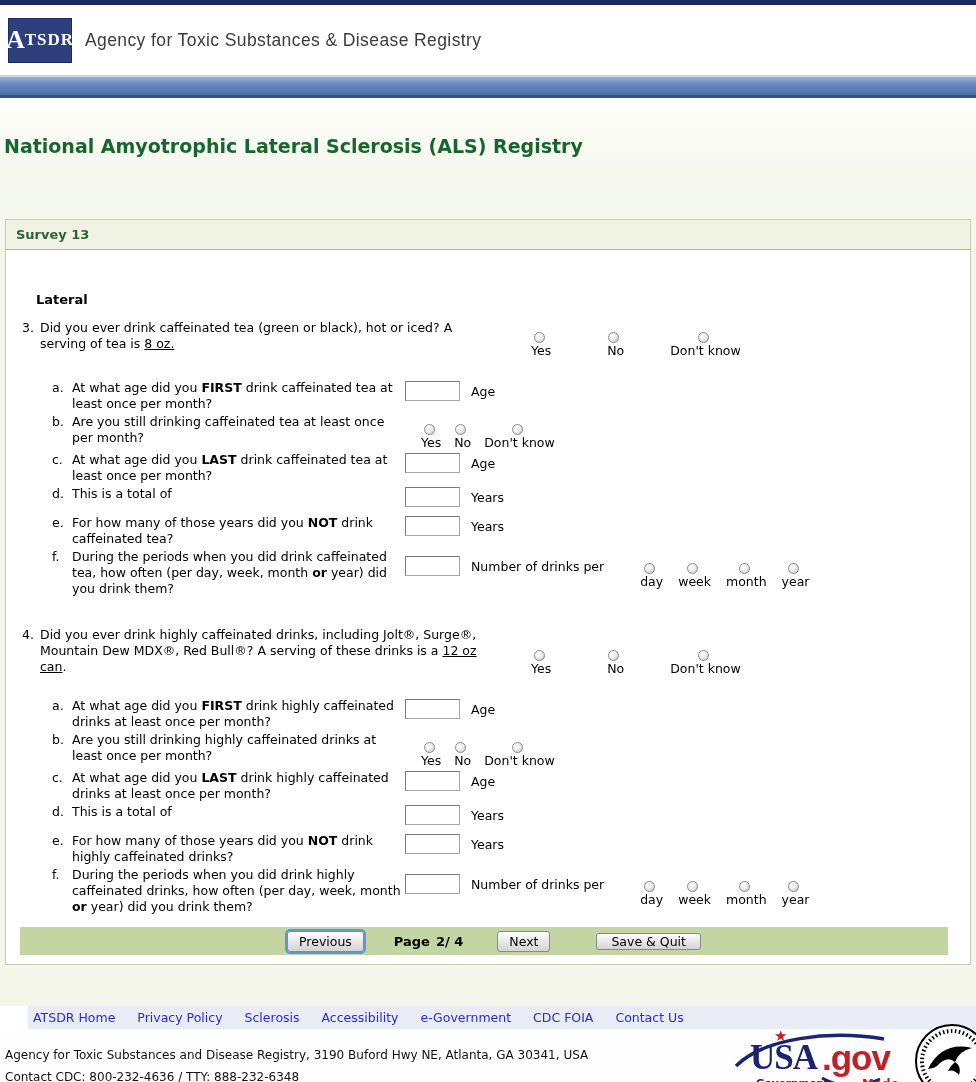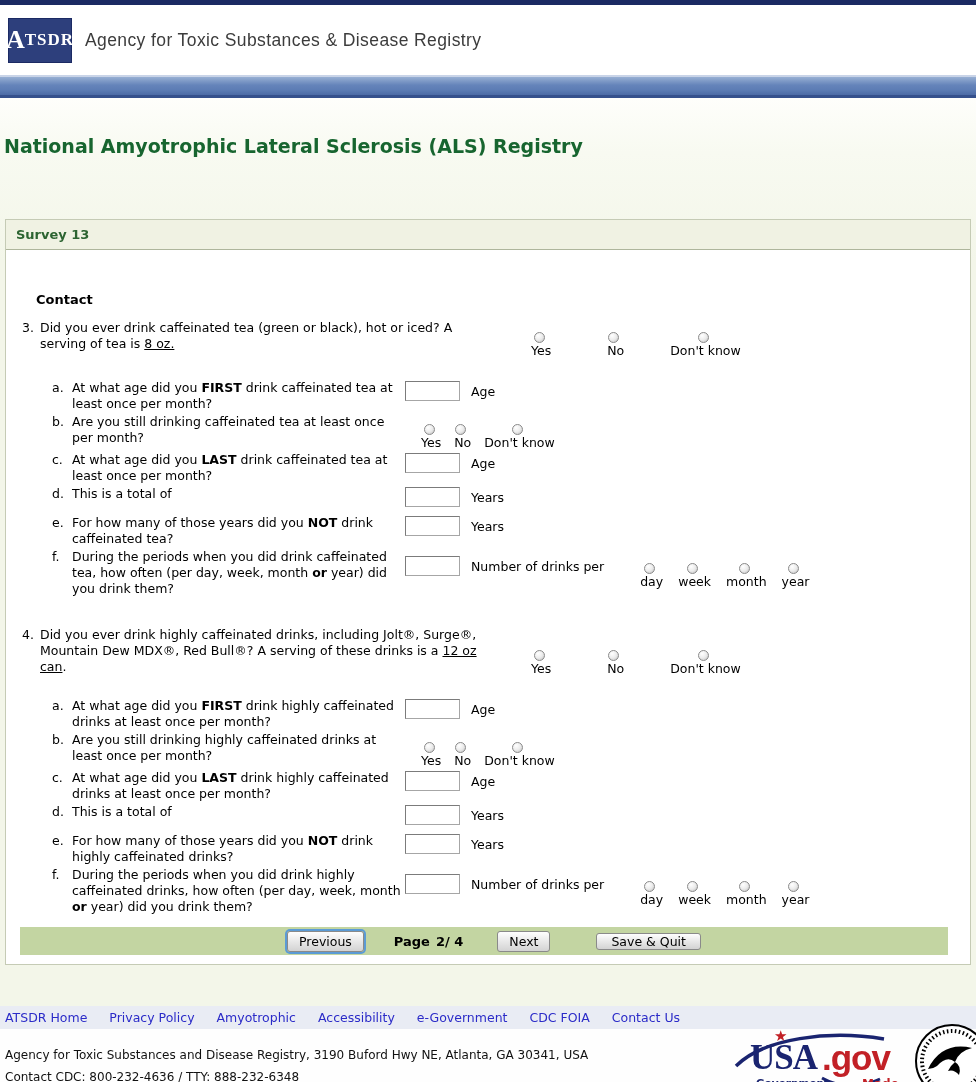--- a/index.html
+++ b/index.html
@@ -71,21 +71,21 @@
          border:1px solid #8a8a8a; border-radius:3px; color:#000;
          background:linear-gradient(#fefefe,#e6e6e6 55%,#d3d3d3); }
   .btn.focused { box-shadow:0 0 0 2px #5b9bd5; }
   .btn.wide { padding:0 14px; }
   .pagelabel { margin-left:30px; font-weight:bold; font-size:13px; }
   .pagelabel b { margin-left:6px; }
   .navbar .next { margin-left:34px; }
   .navbar .savequit { margin-left:46px; }
 
   
-  .footer-links { height:23px; background:#e9ecf4; display:flex; align-items:center; padding-left:5px; }
+  .footer-links { height:23px; background:#e9ecf4; display:flex; align-items:center; padding-left:5px;margin-left:28px; }
   .footer-links a { color:var(--link-blue,#2b2bc8); text-decoration:none; margin-right:22px; cursor:pointer; }
   .footer-info { position:relative; background:#fefefe; height:70px; padding:15px 0 0 5px; font-size:12px; }
   .footer-info .addr-line { line-height:22px; color:#111; }
 
   .usagov { position:absolute; right:66px; top:1px; width:176px; height:62px; }
   .usagov svg { position:absolute; left:0; top:0; }
   .usagov .star { position:absolute; left:40px; top:-3px; color:var(--usagov-red,#c22026); font-size:15px; }
   .usagov .usa { position:absolute; left:16px; top:8px; font-family:"Liberation Serif", serif; font-weight:bold;
                  font-size:35px; color:var(--usagov-navy,#1a2470); letter-spacing:-1px; }
   .usagov .gov { position:absolute; left:88px; top:8px; font-family:"Liberation Sans", sans-serif; font-weight:bold;
@@ -110,21 +110,21 @@
 
 <div class="blue-bar"></div>
 
 <main class="content">
   <h1 class="page-title">National Amyotrophic Lateral Sclerosis (ALS) Registry</h1>
 
   <section class="survey-box">
     <div class="survey-header">Survey 13</div>
     <div class="survey-body">
 
-      <div class="section-heading">Contact</div>
+      <div class="section-heading">Lateral</div>
 
       <div class="qrow">
         <span class="qnum">3.</span>
         <span class="qtext"><span>Did you ever drink caffeinated tea (green or black), hot or iced? A serving of tea is </span><span class="u">8 oz.</span><span></span></span>
         <span class="qradios off1">
           <label class="radio-item">
               <span class="radio"></span>
               <span>Yes</span>
             </label>
           <label class="radio-item gap1">
@@ -329,21 +329,21 @@
       </div>
 
     </div>
   </section>
 </main>
 
 <footer>
   <nav class="footer-links">
     <a>ATSDR Home</a>
     <a>Privacy Policy</a>
-    <a>Amyotrophic</a>
+    <a>Sclerosis</a>
     <a>Accessibility</a>
     <a>e-Government</a>
     <a>CDC FOIA</a>
     <a>Contact Us</a>
   </nav>
 
   <div class="footer-info">
     <div class="addr-line">Agency for Toxic Substances and Disease Registry, 3190 Buford Hwy NE, Atlanta, GA 30341, USA</div>
     <div class="addr-line">Contact CDC: 800-232-4636 / TTY: 888-232-6348</div>
 

